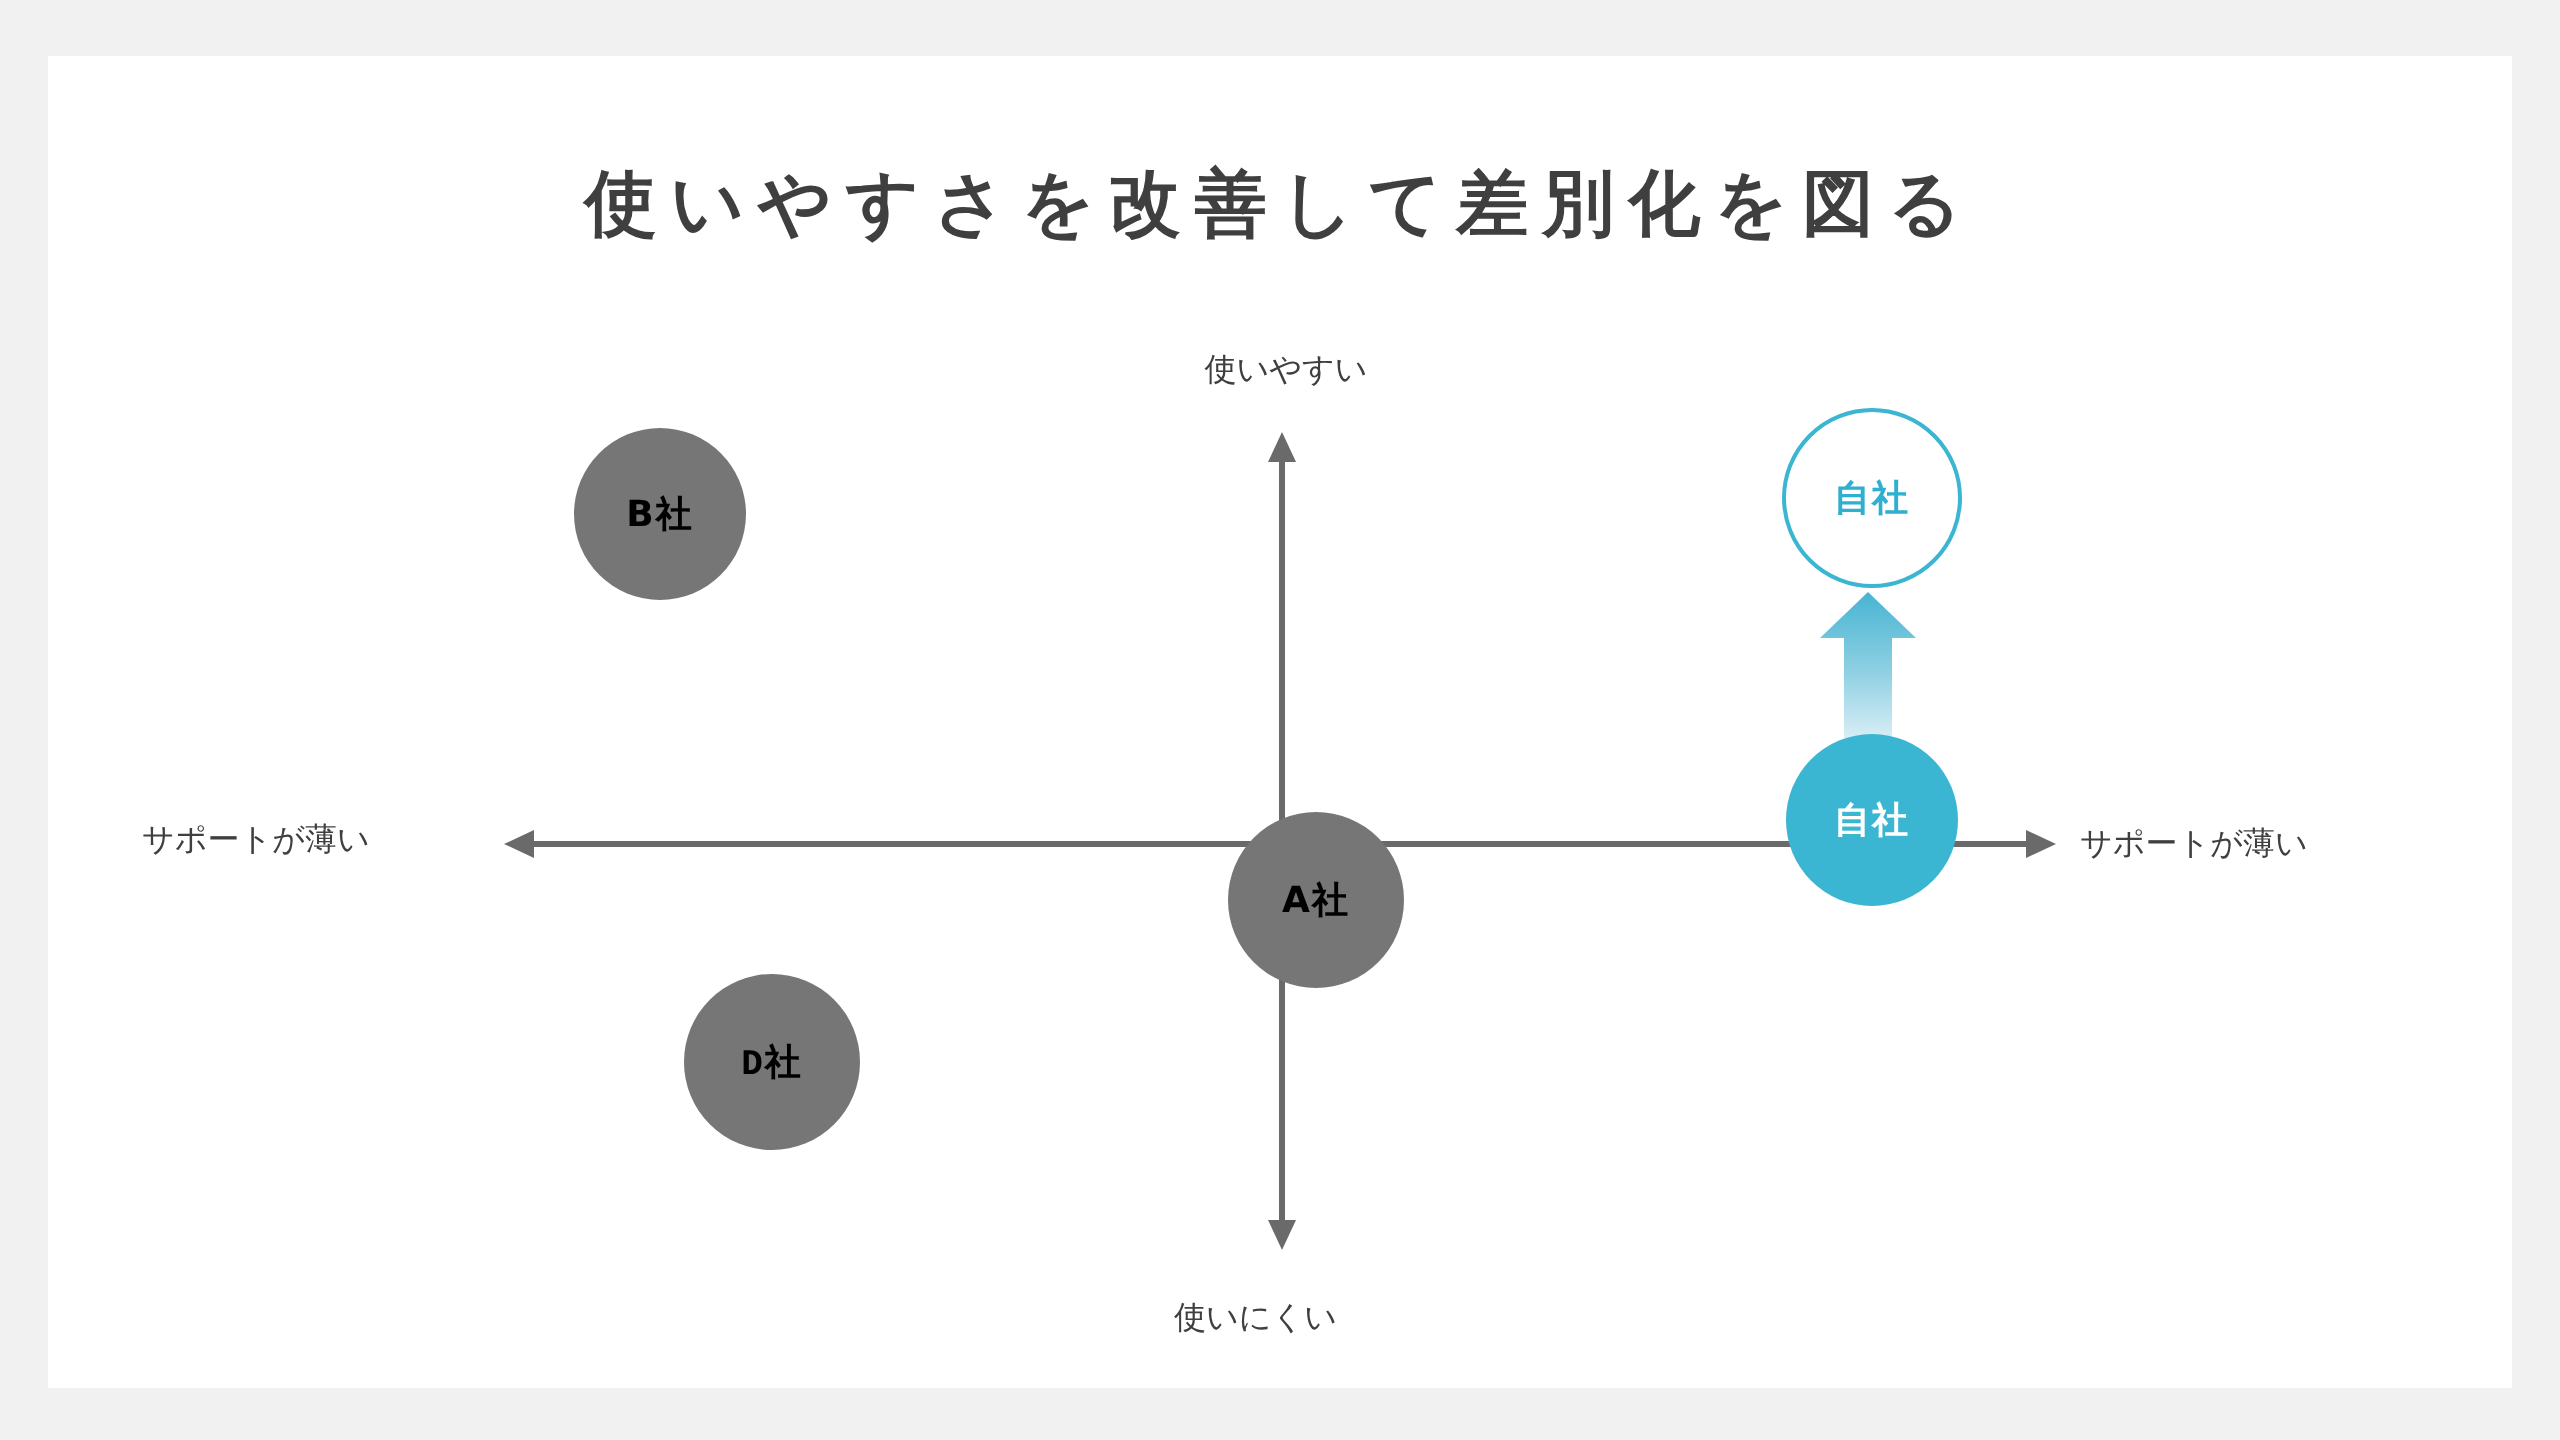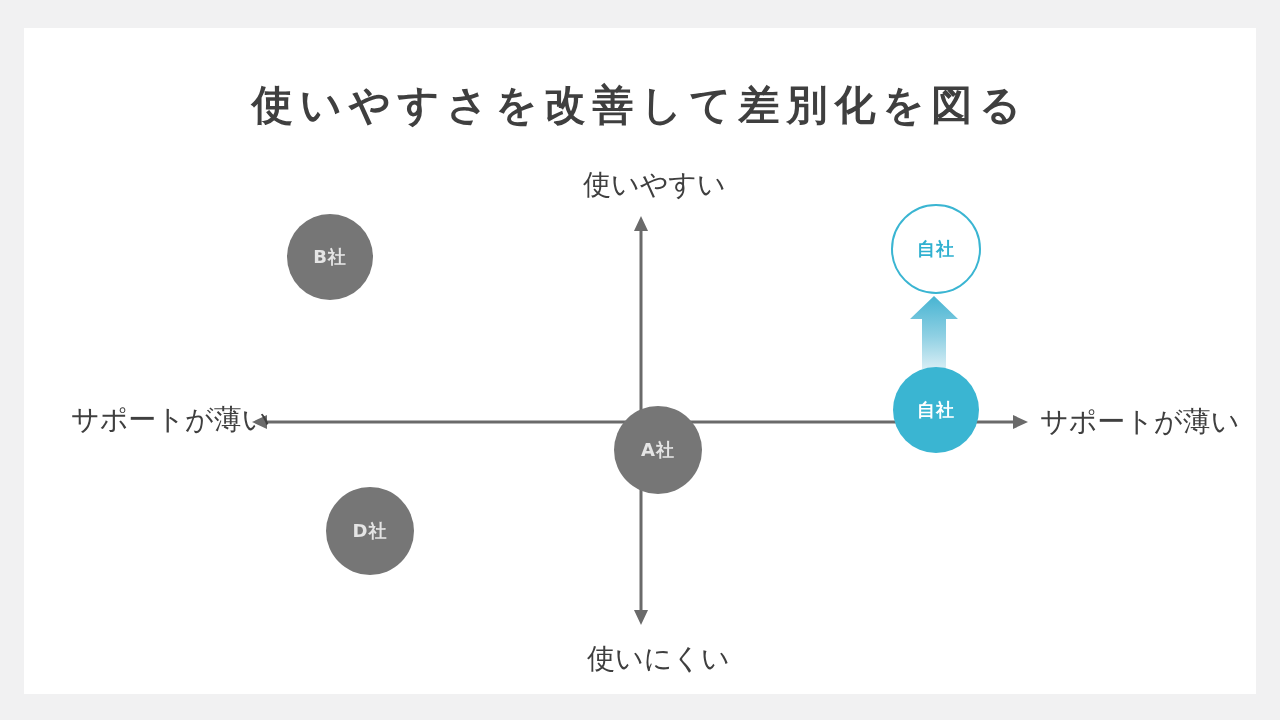--- a/index.html
+++ b/index.html
@@ -17,69 +17,69 @@
     position: absolute;
     left: 24px; top: 28px;
     width: 1232px; height: 666px;
     background: #ffffff;
   }
   .slide-title {
     position: absolute;
     top: 50px; left: 0;
     width: 100%;
     text-align: center;
-    font-size: 41px;
+    font-size: 36px;
     font-weight: bold;
     letter-spacing: 7px;
     color: #3f3f3f;
     white-space: nowrap;
   }
   .plot-svg {
     position: absolute;
     left: 0; top: 0;
     width: 1232px; height: 666px;
   }
   .axis-label {
     position: absolute;
-    font-size: 28px;
+    font-size: 16px;
     color: #3f3f3f;
     white-space: nowrap;
     line-height: 29px;
   }
   .axis-label.top    { top: 142px; left: 559px; width: 120px; text-align: center; }
   .axis-label.bottom { top: 616px; left: 563px; width: 120px; }
   .axis-label.left   { top: 379px; left: 47px;  width: 168px; text-align: left; font-family: Liberation Mono, monospace; }
   .axis-label.right  { top: 379px; left: 1016px; width: 168px; text-align: left; }
   .bubble {
     position: absolute;
     border-radius: 50%;
     display: flex;
     align-items: center;
     justify-content: center;
     font-size: 18px;
     font-weight: bold;
     letter-spacing: 1px;
   }
   .bubble.competitor {
     background: #767676;
-    color: #e5e5e5;
+    color: #000000;
   }
   .bubble.self-current {
     background: #3ab5d2;
     color: #ffffff;
   }
   .bubble.self-target {
     background: #ffffff;
     border: 2px solid #3ab5d2;
     color: #2fb0d0;
   }
   .bubble.b { left: 263px; top: 186px; width: 86px; height: 86px; }
   .bubble.c { left: 472px; top: 299px; width: 88px; height: 88px; }
   .bubble.a { left: 590px; top: 378px; width: 88px; height: 88px; }
-  .bubble.d { left: 302px; top: 459px; width: 88px; height: 88px; }
+  .bubble.d { left: 318px; top: 459px; width: 88px; height: 88px; font-family: Liberation Mono, monospace; }
   .bubble.self-current { left: 869px; top: 339px; width: 86px; height: 86px; }
   .bubble.self-target  { left: 867px; top: 176px; width: 90px; height: 90px; }
 </style>
 </head>
 <body>
 
 <div class="stage">
   <div class="slide">
 
     <h1 class="slide-title">使いやすさを改善して差別化を図る</h1>

